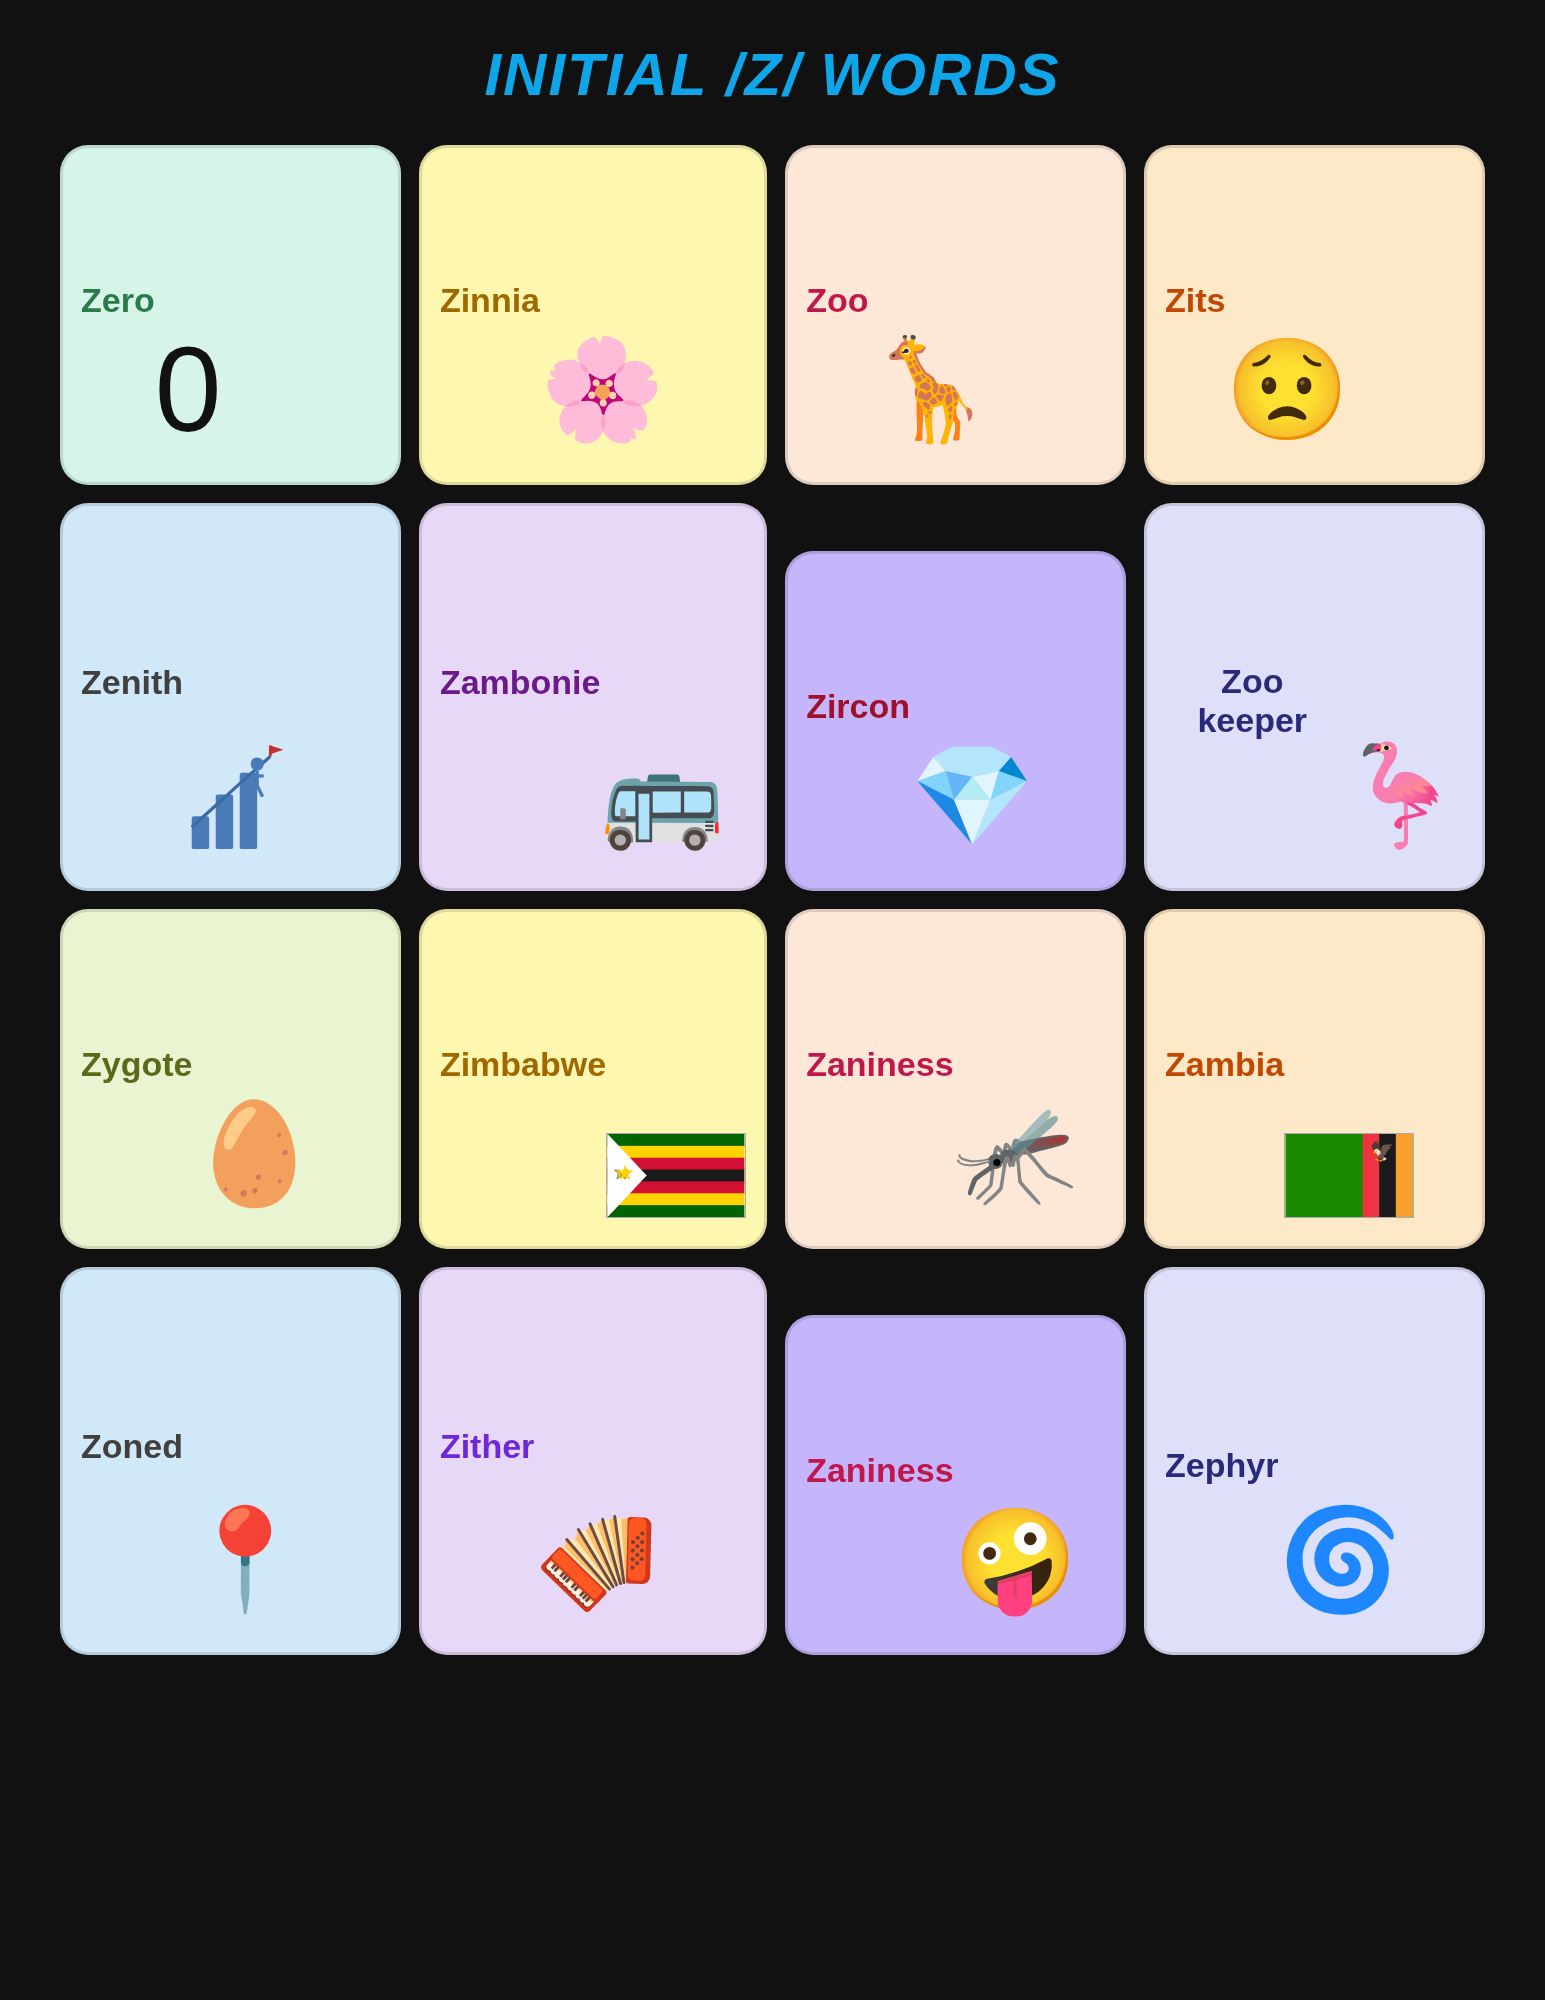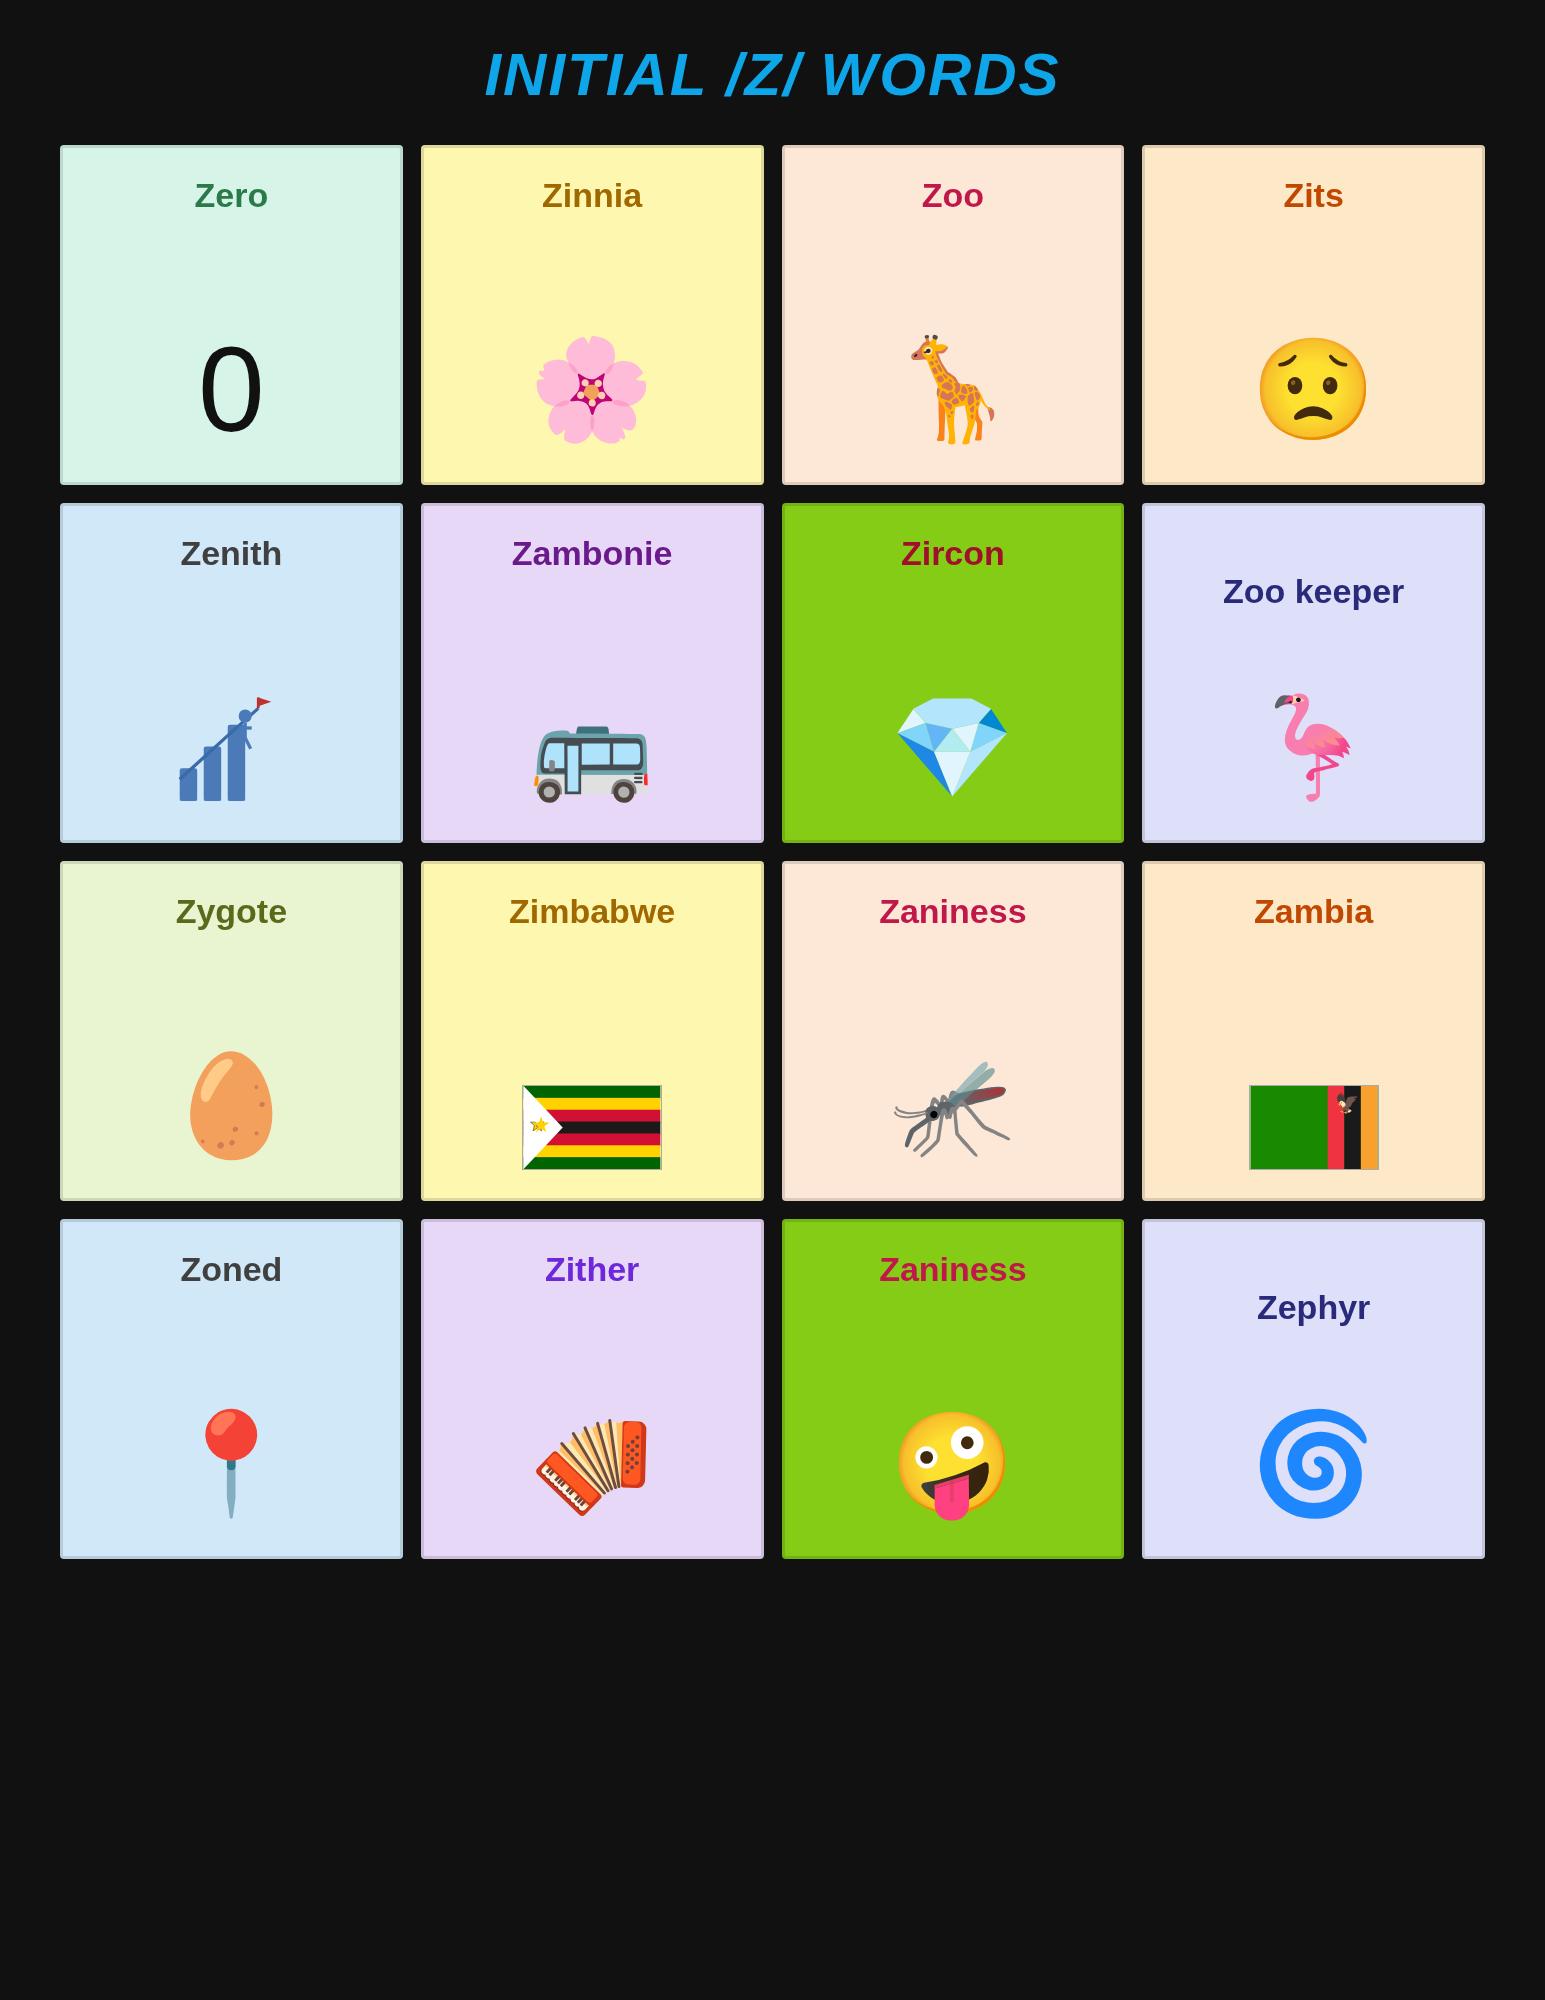--- a/index.html
+++ b/index.html
@@ -29,24 +29,24 @@
       margin-bottom: 36px;
       font-style: italic;
     }
     .grid {
       display: grid;
       grid-template-columns: repeat(4, 1fr);
       gap: 18px;
       width: 100%;
     }
     .card {
-      border-radius: 4px;
+      border-radius: 28px;
       border: 3px solid rgba(0,0,0,0.12);
       display: flex;
-      flex-direction: column;
+      flex-direction: row;
       align-items: center;
       justify-content: flex-start;
       padding: 28px 18px 28px 18px;
       min-height: 340px;
     }
     .card-label {
       font-size: 34px;
       font-weight: 900;
       text-align: center;
       margin-bottom: 30px;
@@ -62,21 +62,21 @@
       height: 130px;
     }
     
     .bg-mint    { background: #d6f5e8; }
     .bg-yellow  { background: #fdf7b0; }
     .bg-salmon  { background: #fde8d8; }
     .bg-peach   { background: #fde8c8; }
     
     .bg-sky     { background: #d0e8f8; }
     .bg-lavender{ background: #e8d8f8; }
-    .bg-pink    { background: #84cc16; }
+    .bg-pink    { background: #c4b5fd; margin-top: 48px; }
     .bg-periwinkle { background: #dde0f8; }
     
     .bg-lime    { background: #e8f5d0; }
     
     
     
     
     
     
     

